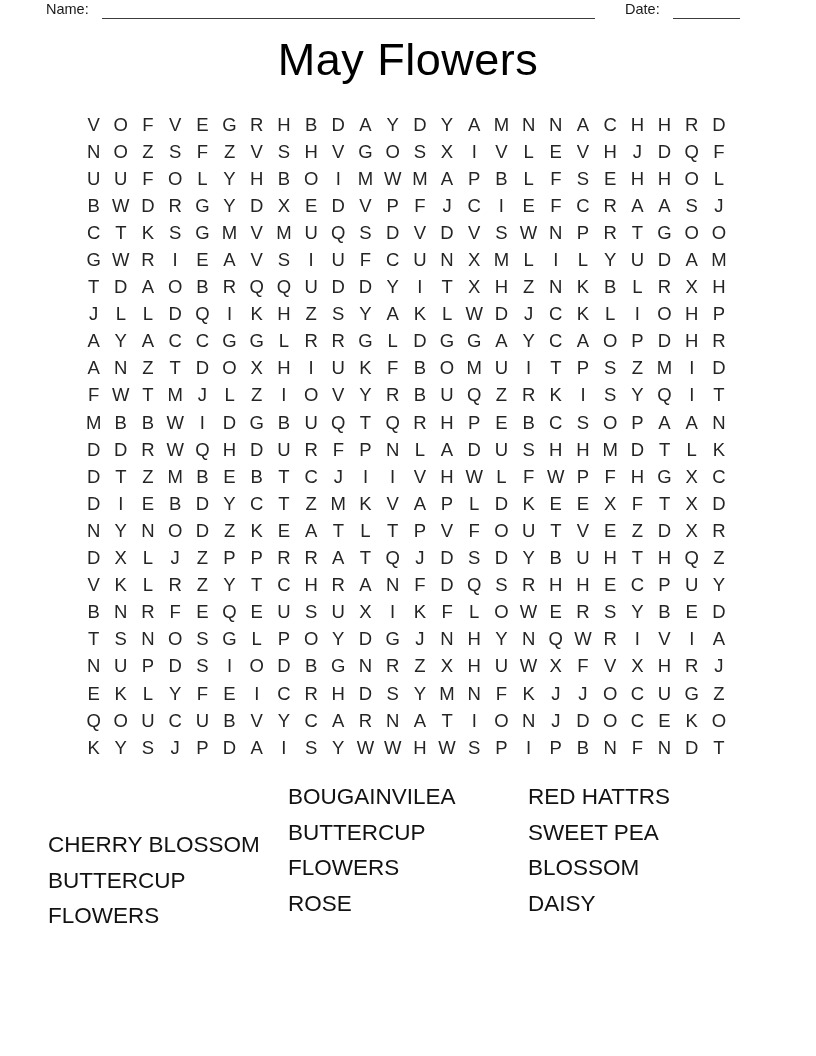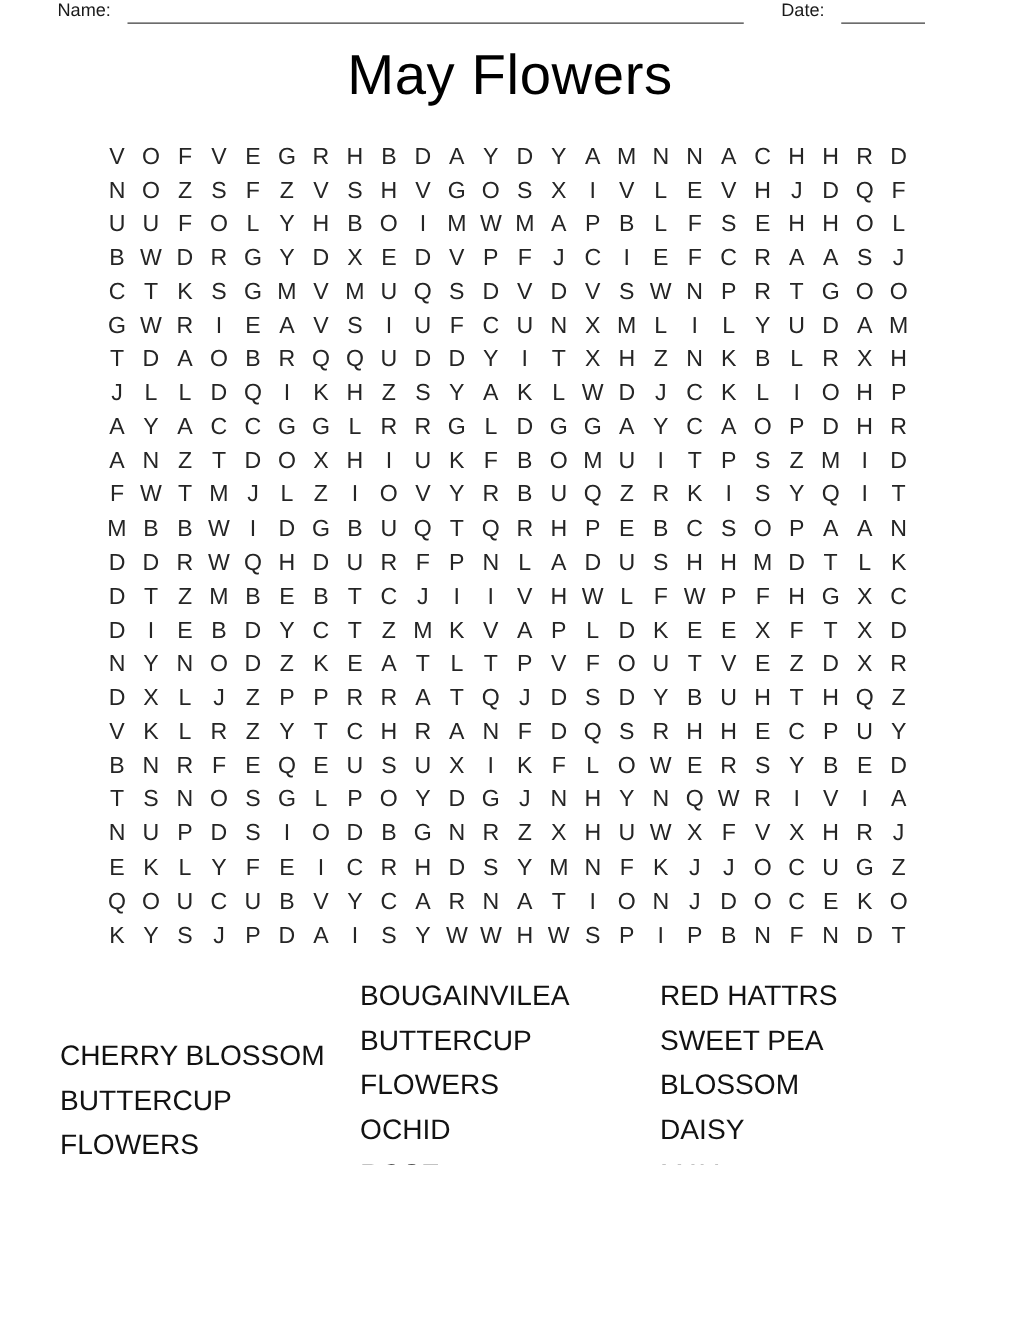--- a/index.html
+++ b/index.html
@@ -679,21 +679,20 @@
       <div class="word-col word-col-0">
         <div class="word-item">CHERRY BLOSSOM</div>
         <div class="word-item">BUTTERCUP</div>
         <div class="word-item">FLOWERS</div>
         <div class="word-item">HATTRS</div>
       </div>
       <div class="word-col word-col-1">
         <div class="word-item">BOUGAINVILEA</div>
         <div class="word-item">BUTTERCUP</div>
         <div class="word-item">FLOWERS</div>
-        <div class="word-item">OCHID</div>
         <div class="word-item">ROSE</div>
       </div>
       <div class="word-col word-col-2">
         <div class="word-item">RED HATTRS</div>
         <div class="word-item">SWEET PEA</div>
         <div class="word-item">BLOSSOM</div>
         <div class="word-item">DAISY</div>
         <div class="word-item">MAY</div>
       </div>
     </div>

